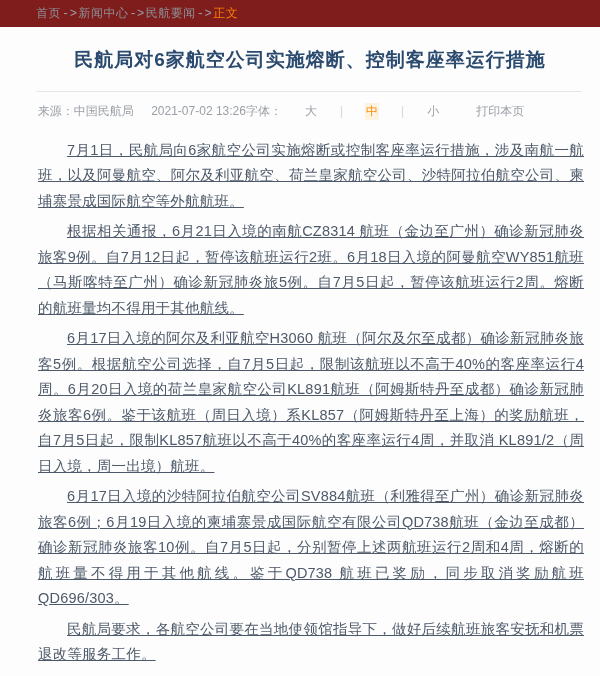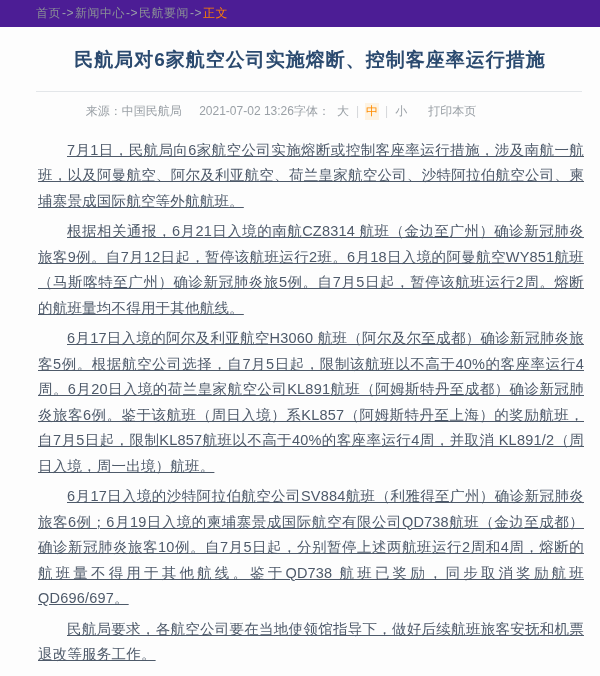--- a/index.html
+++ b/index.html
@@ -8,25 +8,26 @@
     font-family: "Liberation Sans", "DejaVu Sans", sans-serif;
   }
   body {
     width: 600px;
     height: 676px;
     background: #fdfdfd;
     overflow: hidden;
   }
   
   .crumb-bar {
-    background: #4c1d95;
+    background: #7f1d1d;
     padding: 5px 8px 5px 36px;
     font-size: 12px;
     color: #8a8f96;
     letter-spacing: 0.5px;
+    font-family: Liberation Mono, monospace;
   }
   .crumb-bar a {
     color: #8a8f96;
     text-decoration: none;
     cursor: pointer;
   }
   .crumb-sep { color: #9aa0a8; margin: 0 1px; }
   .crumb-current { color: #ff8000; }
 
   
@@ -51,21 +52,21 @@
   .meta-row {
     display: flex;
     justify-content: center;
     align-items: center;
     padding: 11px 60px 8px 2px;
     font-size: 12px;
     color: #9aa0a6;
     white-space: nowrap;
   }
   .meta-left .meta-src { margin-right: 14px; }
-  .meta-right { display: flex; align-items: center; gap: 6px; }
+  .meta-right { display: flex; align-items: center; gap: 22px; }
   .fs-option {
     color: #9aa0a6;
     cursor: pointer;
     padding: 0 1px;
   }
   .fs-option.active {
     color: #ff8c00;
     background: #fdf3e3;
   }
   .fs-sep { color: #d4d7da; }
@@ -116,17 +117,17 @@
       <span class="fs-sep">|</span>
       <span class="fs-option">小</span>
       <span class="print-link">打印本页</span>
     </div>
   </div>
 
   <div class="article-body">
     <p>7月1日，民航局向6家航空公司实施熔断或控制客座率运行措施，涉及南航一航班，以及阿曼航空、阿尔及利亚航空、荷兰皇家航空公司、沙特阿拉伯航空公司、柬埔寨景成国际航空等外航航班。</p>
     <p>根据相关通报，6月21日入境的南航CZ8314 航班（金边至广州）确诊新冠肺炎旅客9例。自7月12日起，暂停该航班运行2班。6月18日入境的阿曼航空WY851航班（马斯喀特至广州）确诊新冠肺炎旅5例。自7月5日起，暂停该航班运行2周。熔断的航班量均不得用于其他航线。</p>
     <p>6月17日入境的阿尔及利亚航空H3060 航班（阿尔及尔至成都）确诊新冠肺炎旅客5例。根据航空公司选择，自7月5日起，限制该航班以不高于40%的客座率运行4周。6月20日入境的荷兰皇家航空公司KL891航班（阿姆斯特丹至成都）确诊新冠肺炎旅客6例。鉴于该航班（周日入境）系KL857（阿姆斯特丹至上海）的奖励航班，自7月5日起，限制KL857航班以不高于40%的客座率运行4周，并取消 KL891/2（周日入境，周一出境）航班。</p>
-    <p>6月17日入境的沙特阿拉伯航空公司SV884航班（利雅得至广州）确诊新冠肺炎旅客6例；6月19日入境的柬埔寨景成国际航空有限公司QD738航班（金边至成都）确诊新冠肺炎旅客10例。自7月5日起，分别暂停上述两航班运行2周和4周，熔断的航班量不得用于其他航线。鉴于QD738 航班已奖励，同步取消奖励航班 QD696/697。</p>
+    <p>6月17日入境的沙特阿拉伯航空公司SV884航班（利雅得至广州）确诊新冠肺炎旅客6例；6月19日入境的柬埔寨景成国际航空有限公司QD738航班（金边至成都）确诊新冠肺炎旅客10例。自7月5日起，分别暂停上述两航班运行2周和4周，熔断的航班量不得用于其他航线。鉴于QD738 航班已奖励，同步取消奖励航班 QD696/303。</p>
     <p>民航局要求，各航空公司要在当地使领馆指导下，做好后续航班旅客安抚和机票退改等服务工作。</p>
   </div>
 
 </div>
 
 </body></html>

